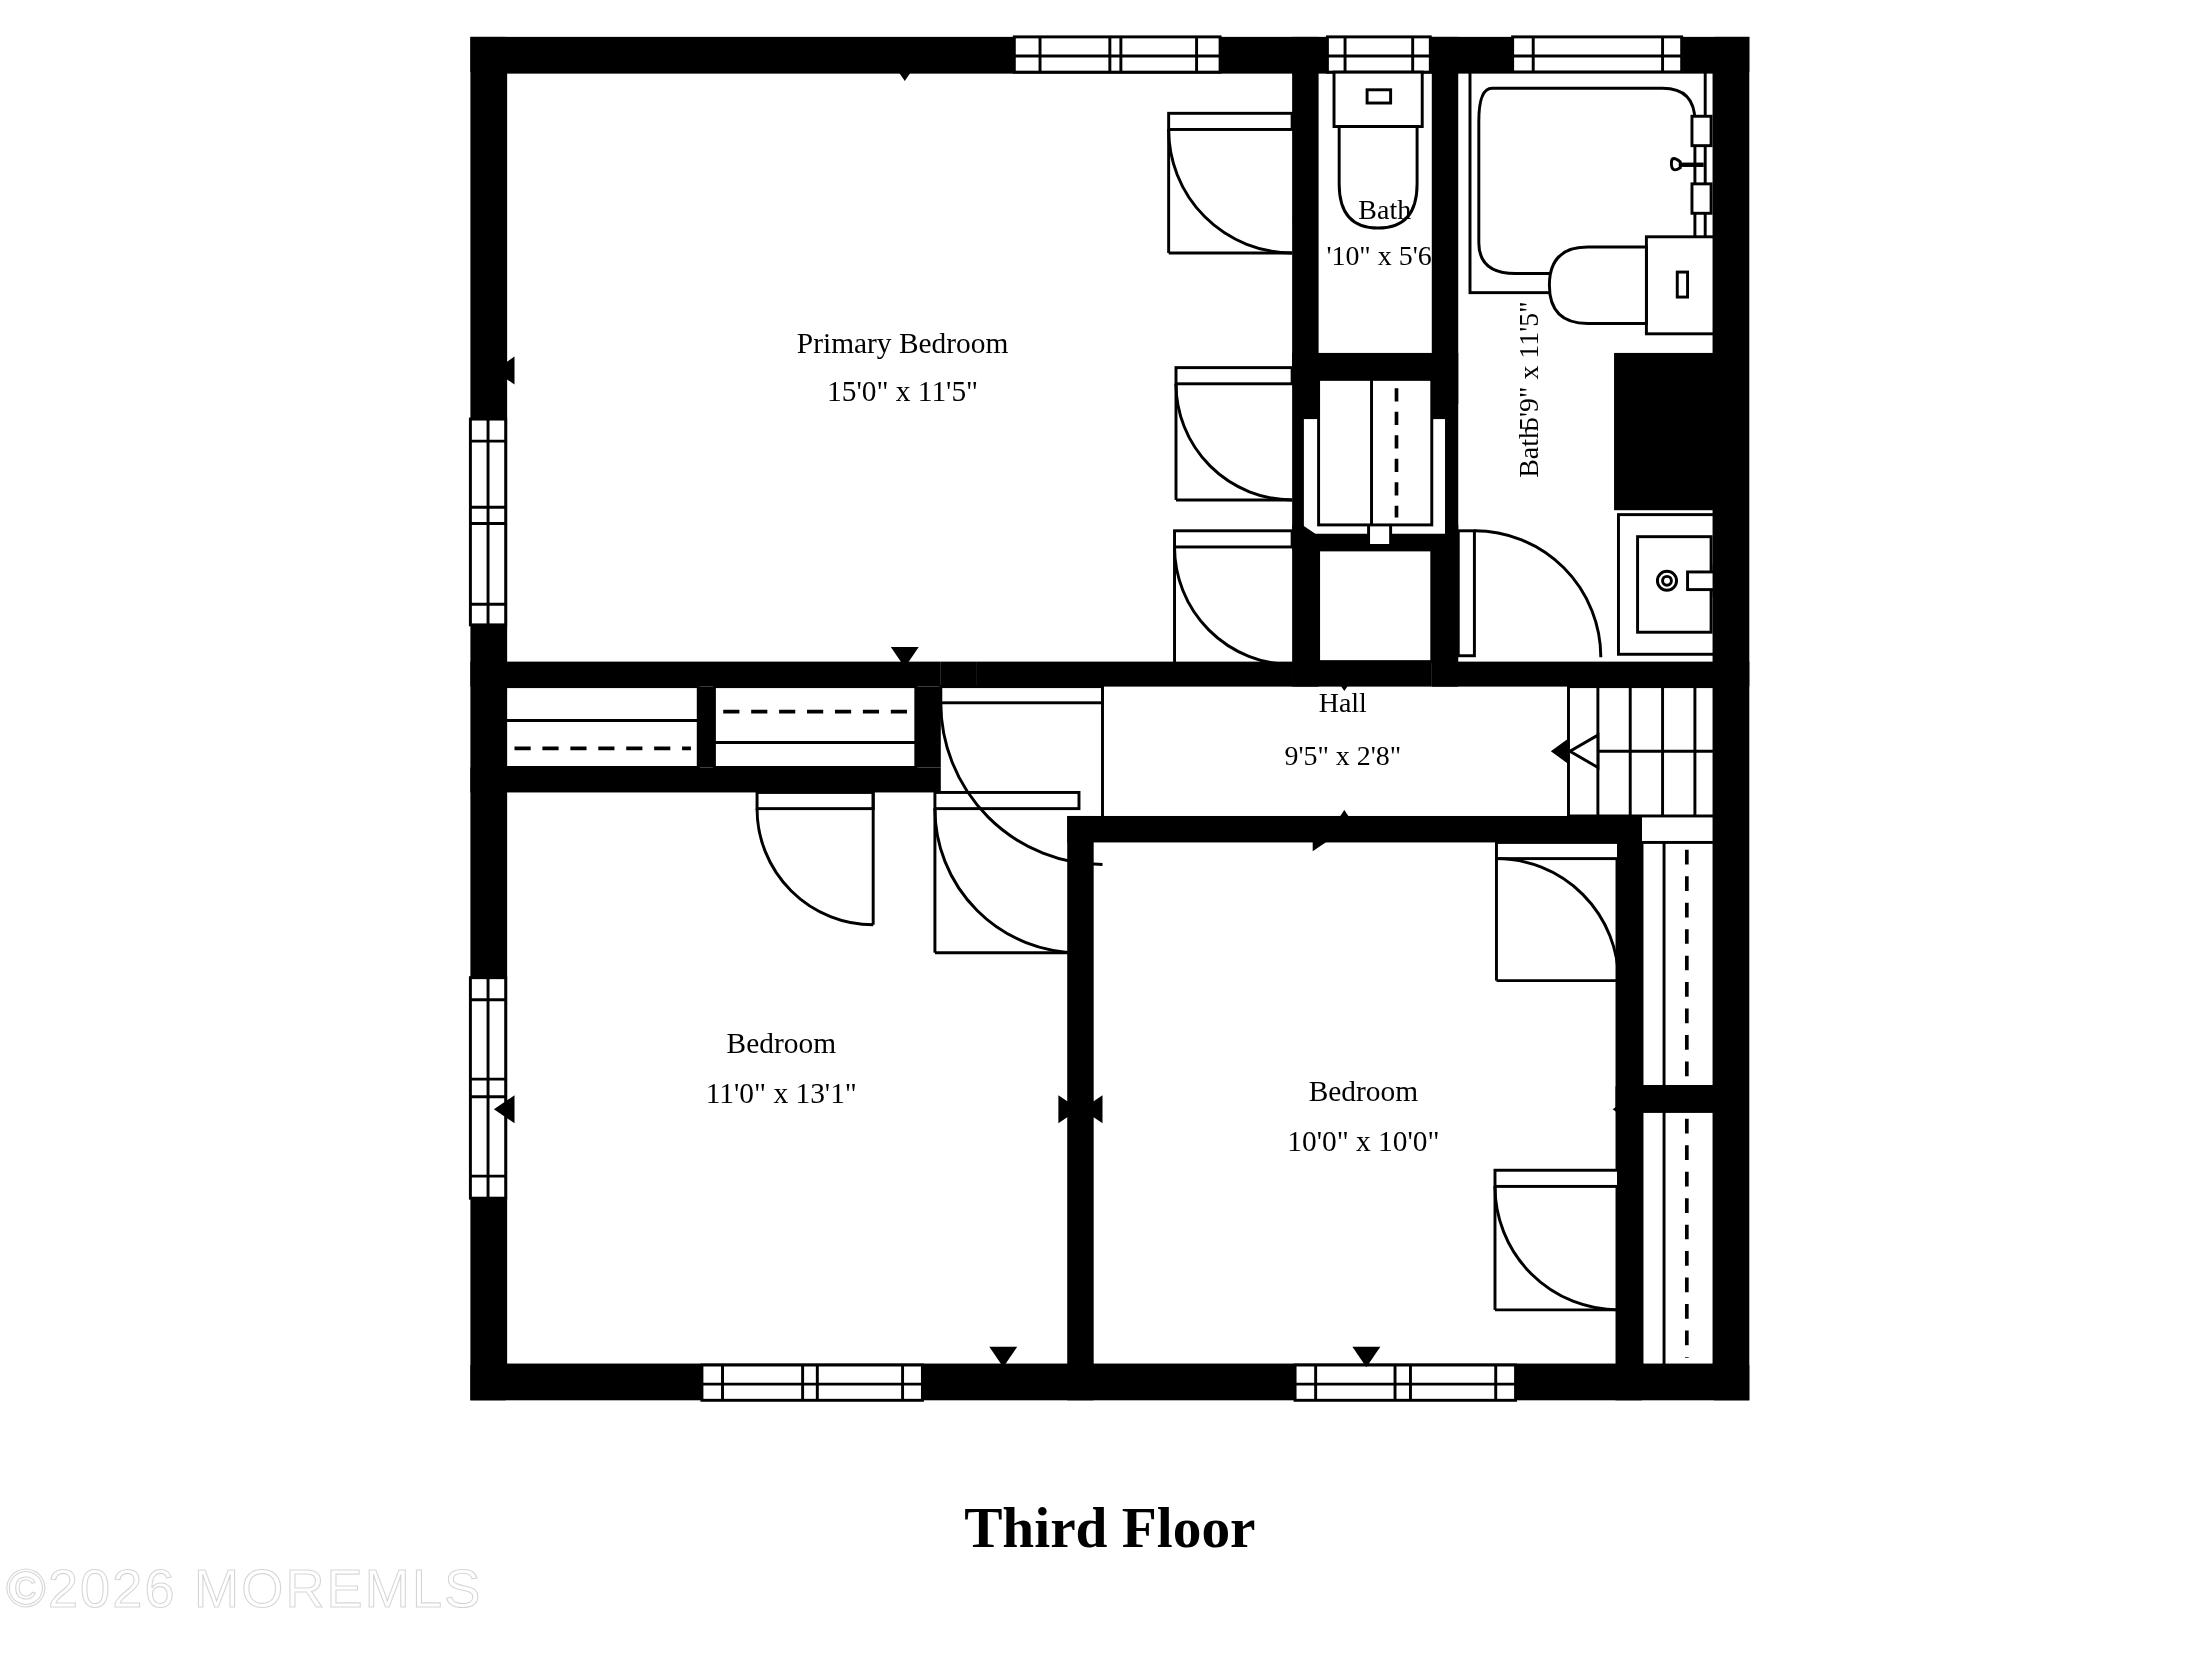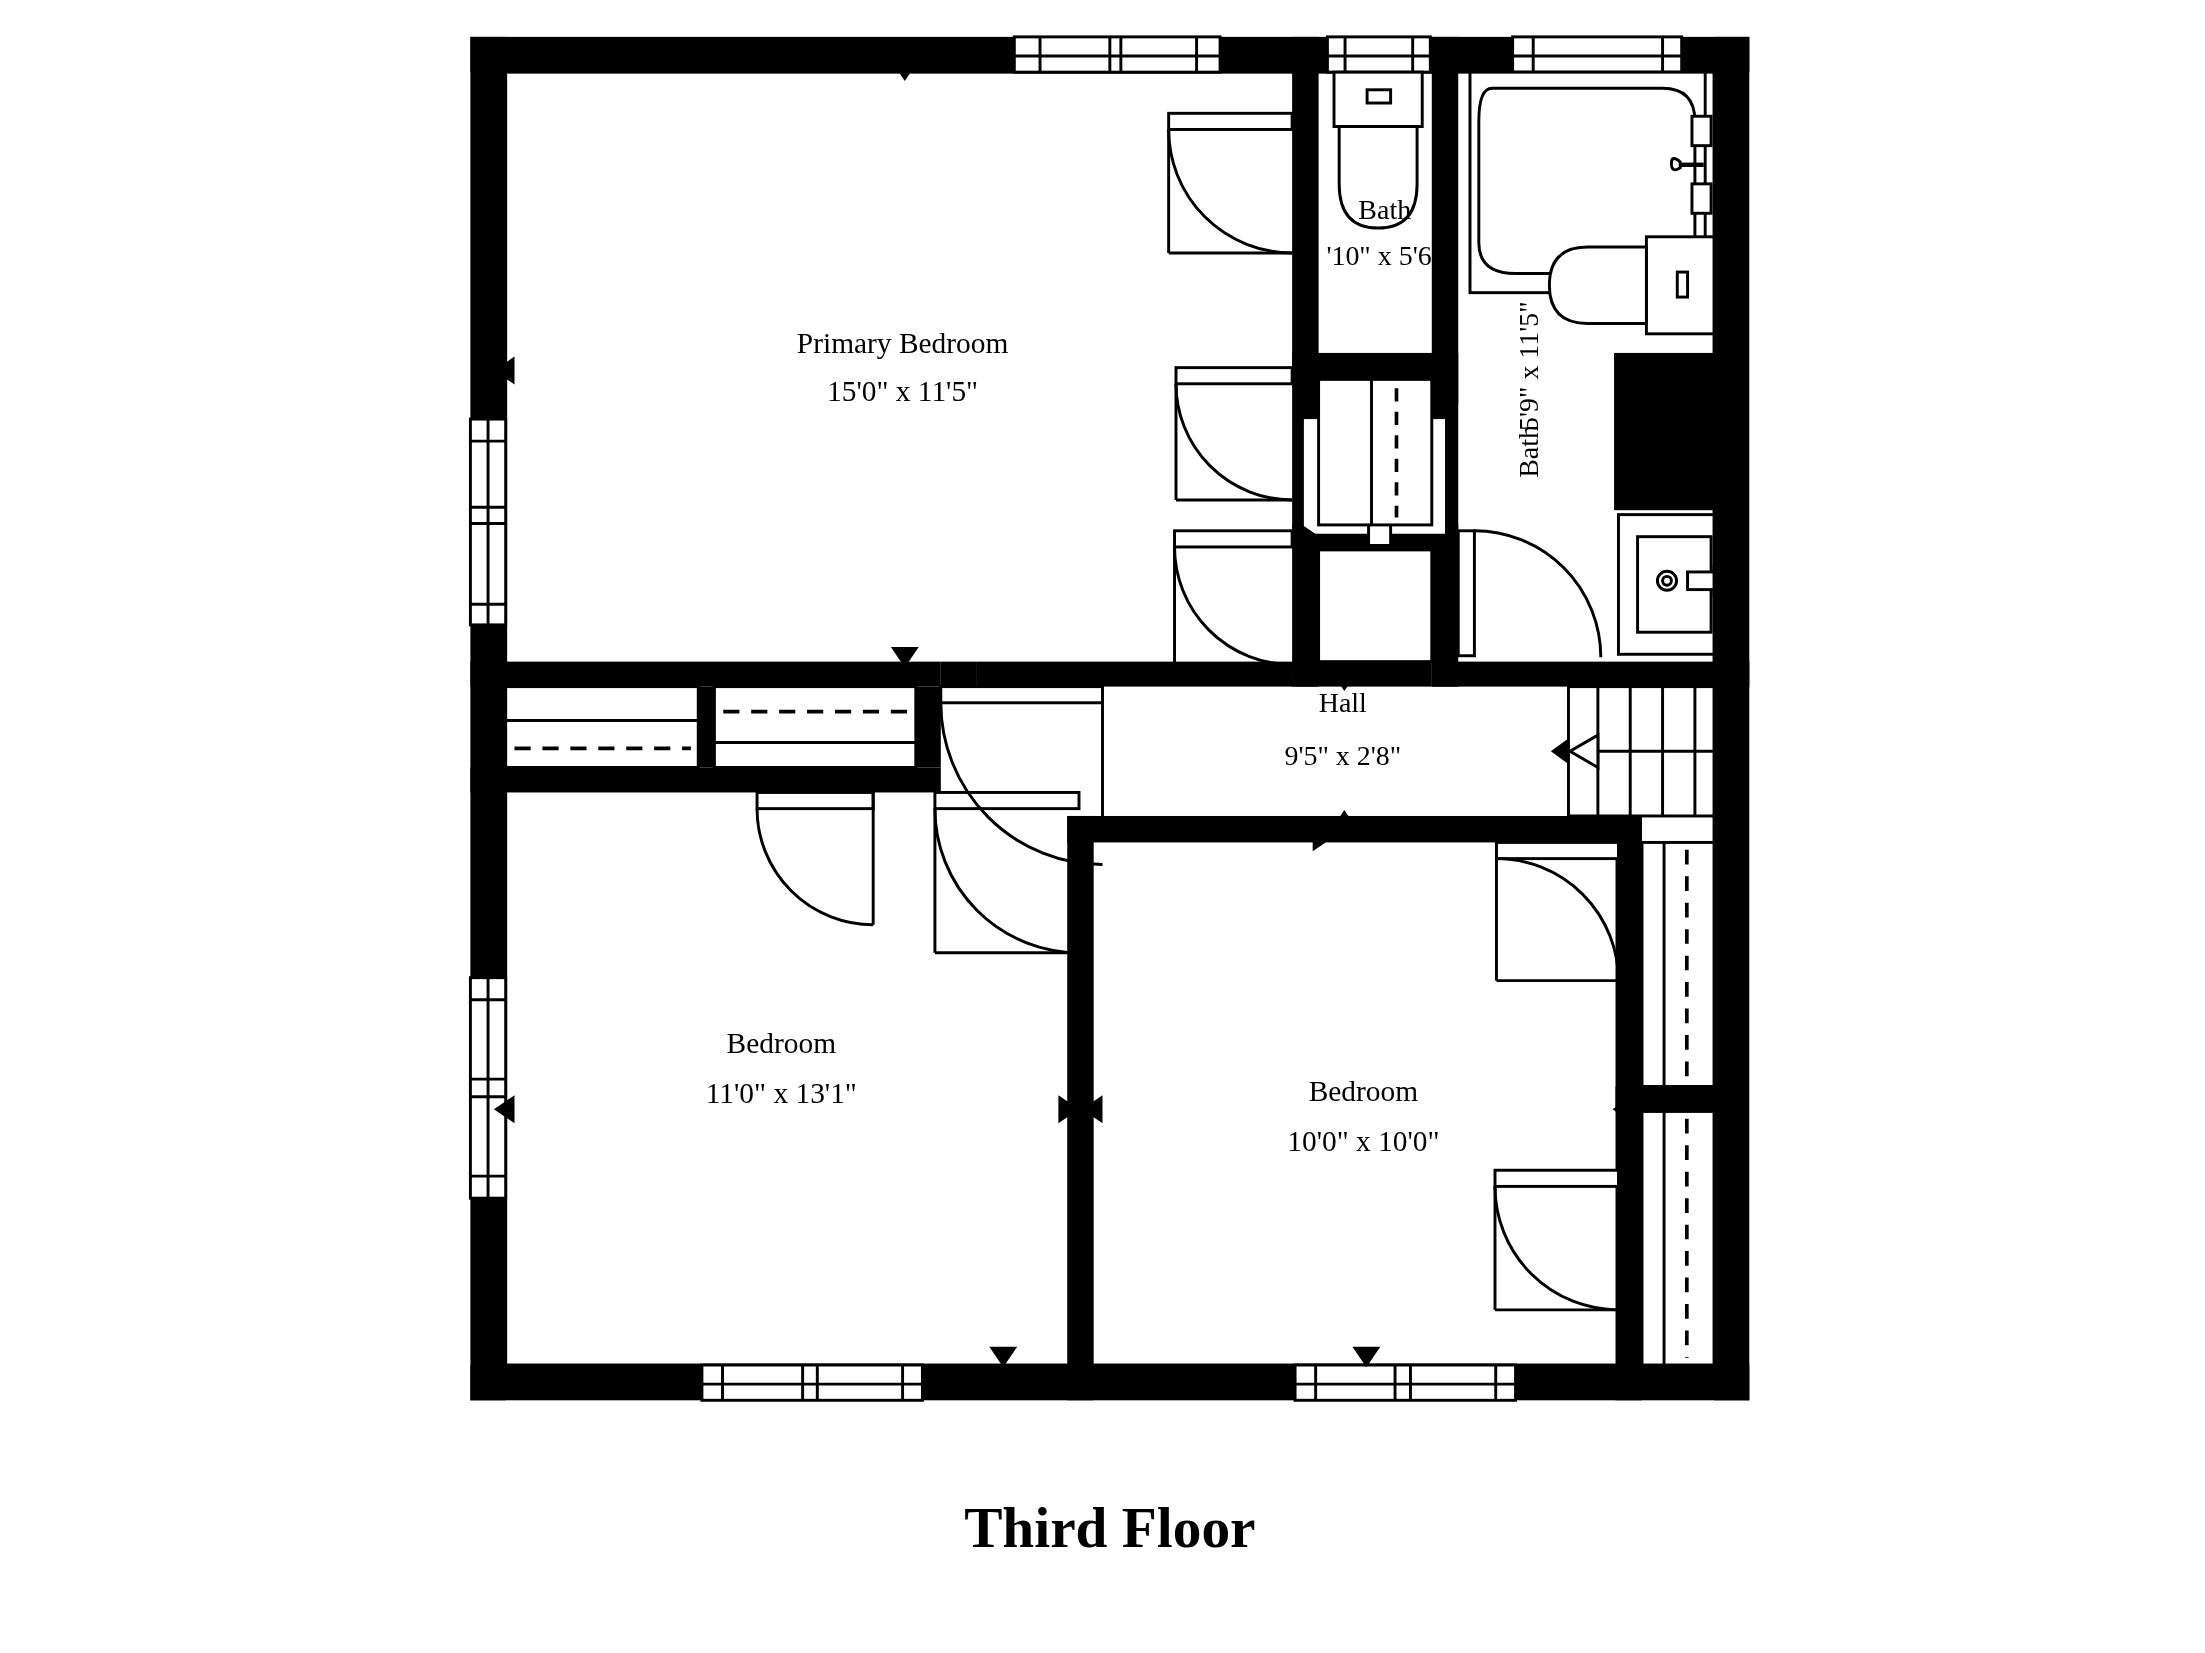--- a/index.html
+++ b/index.html
@@ -364,15 +364,16 @@
 
       <g>
         <text class="rm-label rm-name" x="1855" y="1498">Bedroom</text>
         <text class="rm-label rm-dim" x="1855" y="1566">10'0" x 10'0"</text>
       </g>
     </g>
 
     <text class="floor-title" x="1510" y="2105">Third Floor</text>
   </svg>
 
+  <div class="watermark">©2026 MOREMLS</div>
 
 </div>
 
 
 </body></html>

